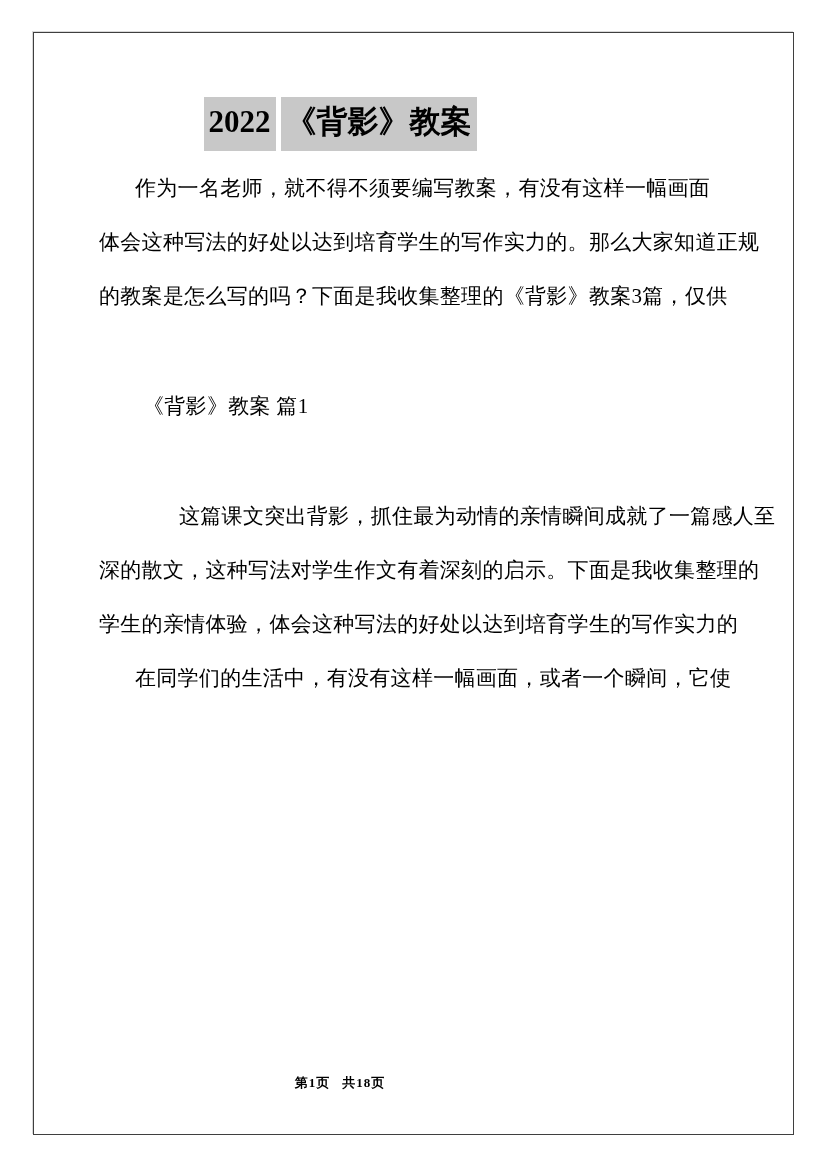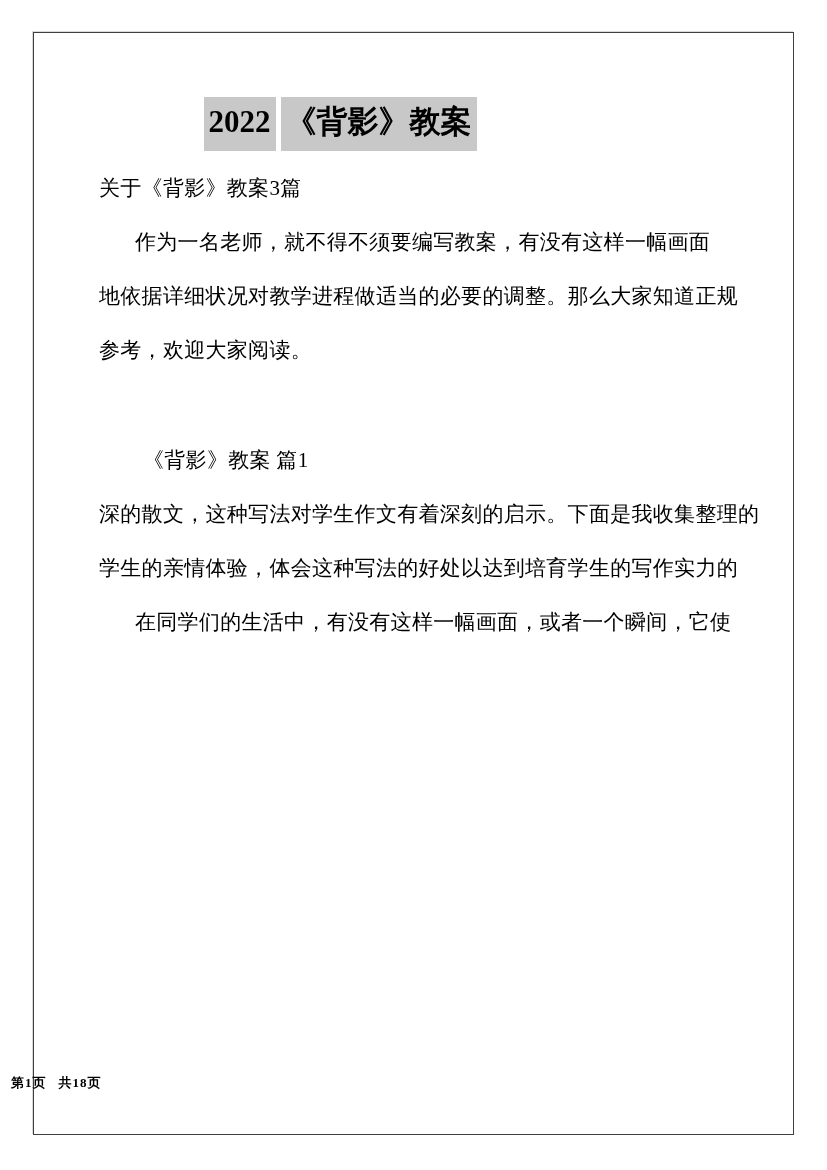--- a/index.html
+++ b/index.html
@@ -64,47 +64,48 @@
   .doc-body .line.indent {
     padding-left: 36px;
   }
   .doc-body .line.gap {
     margin-top: 56px;
     margin-left: 44px;
   }
   .footer-line {
     position: absolute;
     top: 1074px;
-    left: 11px;
+    left: 0;
     width: 100%;
+    text-align: center;
     font-size: 13px;
     font-weight: bold;
     letter-spacing: 1px;
   }
   .footer-line .total {
     margin-left: 12px;
   }
 </style>
 </head>
 <body>
 
 <div class="page">
 
   <div class="page-border"></div>
 
   <div class="title-line">
     <span class="hl">2022</span><span class="hl">《背影》教案</span>
   </div>
 
   <div class="doc-body">
-      <div class="line">关于《背影》教案3篇</div>
       <div class="line indent">作为一名老师，就不得不须要编写教案，有没有这样一幅画面</div>
-      <div class="line">地依据详细状况对教学进程做适当的必要的调整。那么大家知道正规</div>
-      <div class="line">参考，欢迎大家阅读。</div>
+      <div class="line">体会这种写法的好处以达到培育学生的写作实力的。那么大家知道正规</div>
+      <div class="line">的教案是怎么写的吗？下面是我收集整理的《背影》教案3篇，仅供</div>
       <div class="line gap">《背影》教案 篇1</div>
+      <div class="line indent gap">这篇课文突出背影，抓住最为动情的亲情瞬间成就了一篇感人至</div>
       <div class="line">深的散文，这种写法对学生作文有着深刻的启示。下面是我收集整理的</div>
       <div class="line">学生的亲情体验，体会这种写法的好处以达到培育学生的写作实力的</div>
       <div class="line indent">在同学们的生活中，有没有这样一幅画面，或者一个瞬间，它使</div>
     </div>
 
   <div class="footer-line">
     <span class="pageno">第1页</span><span class="total">共18页</span>
   </div>
 
 </div>

